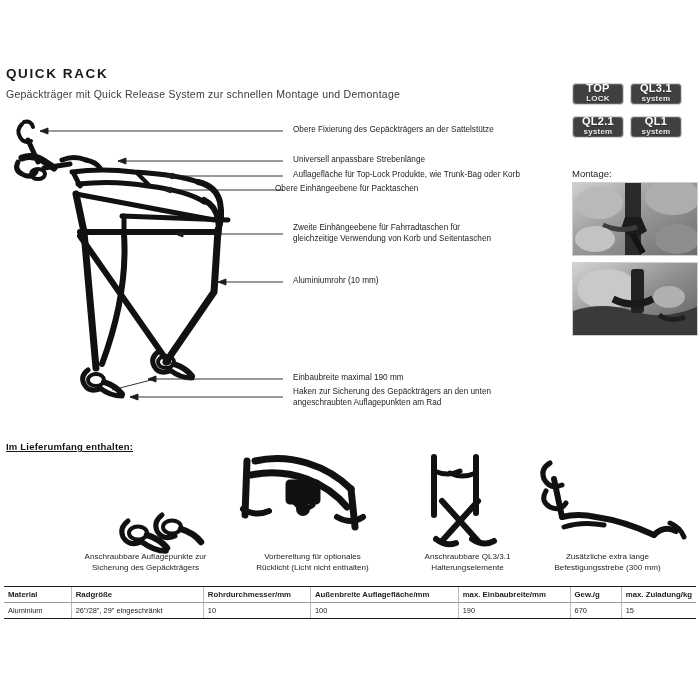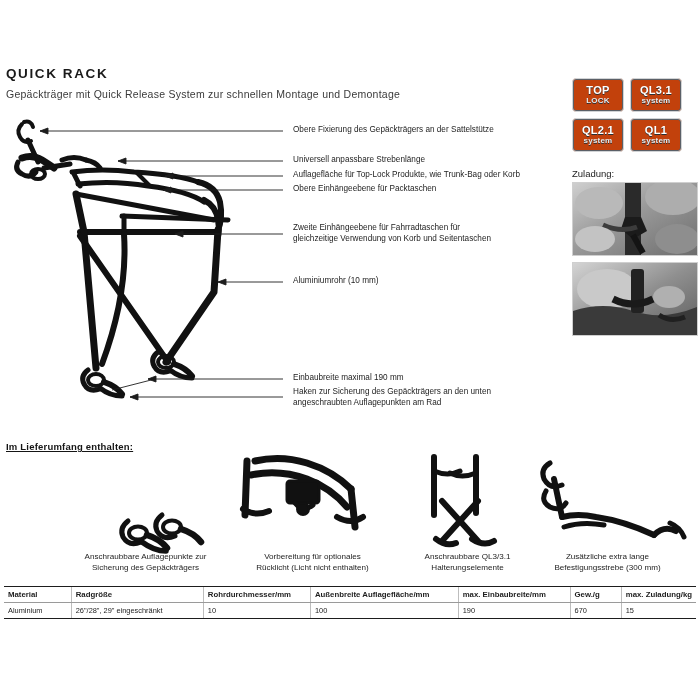--- a/index.html
+++ b/index.html
@@ -18,23 +18,23 @@
     color:#1a1a1a;
   }
   .subtitle{
     position:absolute;left:6px;top:88px;
     font-size:10.5px;letter-spacing:.25px;color:#3a3a3a;font-weight:normal;
   }
 
   
   .badges{position:absolute;left:572px;top:78px;width:124px;}
   .badge{
-    width:52px;height:34px;border-radius:4px;
-    background:#c2410c;border:1px solid #d2d4d6;
-    display:inline-flex;flex-direction:column;align-items:center;justify-content:center;
+    width:52px;height:22px;border-radius:4px;
+    background:#404040;border:1px solid #d2d4d6;
+    display:inline-flex;flex-direction:column;align-items:center;justify-content:flex-end;
     margin:0 6px 6px 0;box-sizing:border-box;
     box-shadow:inset 0 0 0 1px #5b6067;
   }
   .badge .b1{
     color:#ffffff;font-size:11px;font-weight:bold;line-height:11px;letter-spacing:.3px;
     text-shadow:0 1px 0 #2b2f33;
   }
   .badge .b2{
     color:#e6e8ea;font-size:8px;font-weight:bold;line-height:10px;letter-spacing:.2px;
     text-shadow:0 1px 0 #2b2f33;
@@ -105,21 +105,21 @@
       <span class="b2">system</span>
     </div><div class="badge">
       <span class="b1">QL2.1</span>
       <span class="b2">system</span>
     </div><div class="badge">
       <span class="b1">QL1</span>
       <span class="b2">system</span>
     </div>
   </div>
 
-  <div class="montage-label">Zuladung:</div>
+  <div class="montage-label">Montage:</div>
 
   <div class="photo p1">
     <svg class="ph-in" viewBox="0 0 124 72" preserveAspectRatio="none">
       <defs>
         <linearGradient id="pg1" x1="0" y1="0" x2="1" y2="1">
           <stop offset="0" stop-color="#cfcfcf"></stop>
             <stop offset=".45" stop-color="#9a9a9a"></stop>
           <stop offset="1" stop-color="#6d6d6d"></stop>
         </linearGradient>
       </defs>
@@ -230,21 +230,21 @@
         <line x1="155" y1="267" x2="112" y2="278"></line>
 
         <line x1="283" y1="285" x2="130" y2="285"></line>
         <polygon points="130,285 138,282 138,288"></polygon>
       </g>
     </svg>
 
     <div class="callout" style="left:293px;top:13px;">Obere Fixierung des Gepäckträgers an der Sattelstütze</div>
     <div class="callout" style="left:293px;top:43px;">Universell anpassbare Strebenlänge</div>
     <div class="callout" style="left:293px;top:58px;">Auflagefläche für Top-Lock Produkte, wie Trunk-Bag oder Korb</div>
-    <div class="callout" style="left:293px;top:72px;">Obere Einhängeebene für Packtaschen</div>
+    <div class="callout" style="left:275px;top:72px;">Obere Einhängeebene für Packtaschen</div>
     <div class="callout" style="left:293px;top:111px;">Zweite Einhängeebene für Fahrradtaschen für
 gleichzeitige Verwendung von Korb und Seitentaschen</div>
     <div class="callout" style="left:293px;top:164px;">Aluminiumrohr (10 mm)</div>
     <div class="callout" style="left:293px;top:261px;">Einbaubreite maximal 190 mm</div>
     <div class="callout" style="left:293px;top:275px;">Haken zur Sicherung des Gepäckträgers an den unten
 angeschraubten Auflagepunkten am Rad</div>
   </div>
 
   <div class="section-title">Im Lieferumfang enthalten:</div>
 

